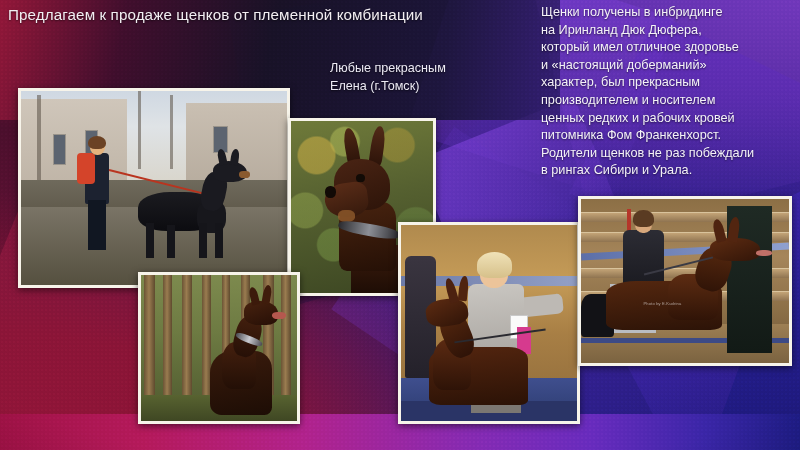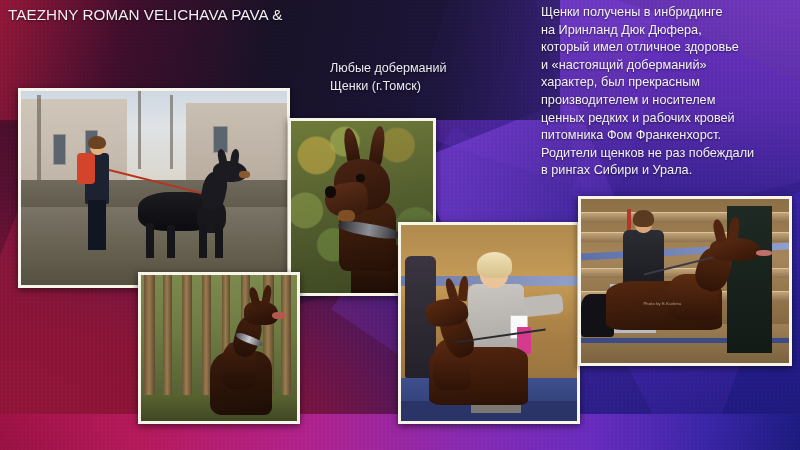--- a/index.html
+++ b/index.html
@@ -329,26 +329,26 @@
   <div class="facet f6"></div>
   <div class="facet f7"></div>
   <div class="facet f8"></div>
   <div class="facet f9"></div>
   <div class="bg-dark-top"></div>
   <div class="bg-bottom-band"></div>
   <div class="bg-texture"></div>
   <div class="bg-vignette"></div>
 
   <div class="headline">
-    <span class="l2">TAEZHNY ROMAN VELICHAVA PAVA &amp;</span>
+    <span class="l1">Предлагаем к продаже щенков от племенной комбинации</span>
   </div>
 
   <div class="contact">
-    <span>Любые доберманий</span>
-    <span>Щенки (г.Томск)</span>
+    <span>Любые прекрасным</span>
+    <span>Елена (г.Томск)</span>
   </div>
 
   <div class="description">
     <span>Щенки получены в инбридинге</span>
     <span>на Иринланд Дюк Дюфера,</span>
     <span>который имел отличное здоровье</span>
     <span>и «настоящий доберманий»</span>
     <span>характер,  был прекрасным</span>
     <span>производителем и носителем</span>
     <span>ценных редких и  рабочих кровей</span>

